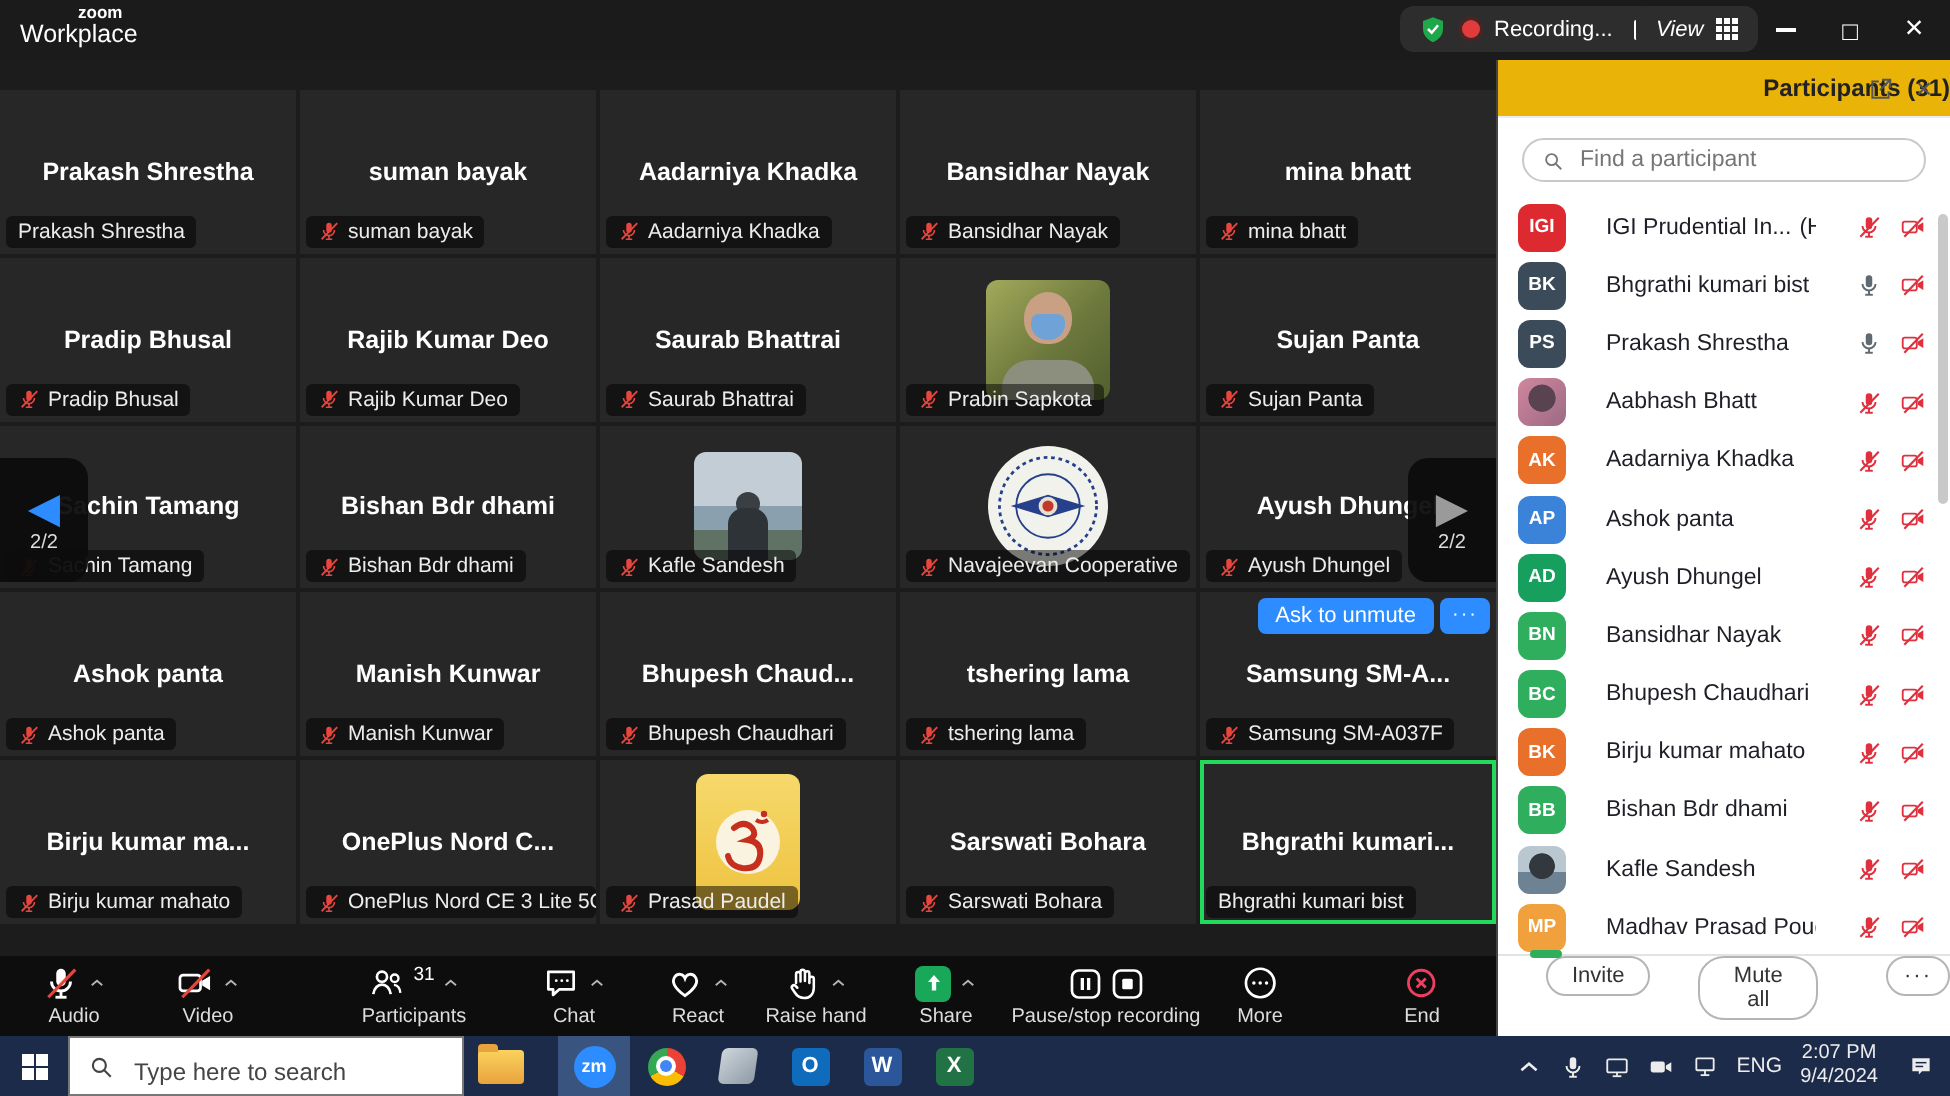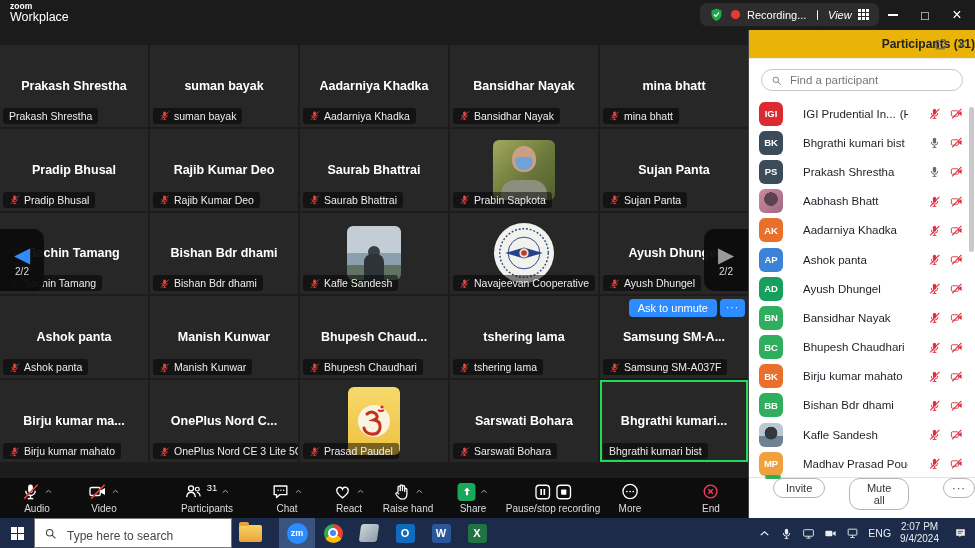--- a/index.html
+++ b/index.html
@@ -4,21 +4,21 @@
 <style>
   html,body{margin:0;padding:0;background:#000;}
   .screen{position:relative;width:975px;height:548px;overflow:hidden;background:#1c1c1c;
           font-family:"Liberation Sans",sans-serif;-webkit-font-smoothing:antialiased;}
   svg{display:block}
   .ico use{fill:currentColor}
 
   
   .titlebar{position:absolute;top:0;left:0;right:0;height:30px;background:#1b1b1b;}
   .logo{position:absolute;left:10px;top:2px;color:#fff;line-height:1.1;}
-  .logo .l1{font-size:8.5px;font-weight:700;}
+  .logo .l1{font-size:8.5px;font-weight:700;margin-left:29px;}
   .logo .l2{font-size:12.5px;}
   .rec-pill{position:absolute;left:700px;top:3px;height:23px;background:#2d2d2d;border-radius:7px;
             display:flex;align-items:center;gap:7px;padding:0 9px;}
   .shield{width:15px;height:15px;}
   .rec-dot{width:9px;height:9px;border-radius:50%;background:#e23b3b;box-shadow:0 0 0 2px #432626;}
   .rec-text{font-size:11px;color:#fff;}
   .rp-btn{display:flex;align-items:center;justify-content:center;width:16px;height:16px;color:#fff;}
   .pausebars{display:flex;gap:3px}
   .pausebars i{width:2.5px;height:10px;background:#fff;border-radius:1px;display:block}
   .stopsq{width:8px;height:8px;border:1.6px solid #fff;border-radius:2px;}
@@ -111,21 +111,21 @@
   .av-photo2{background:radial-gradient(circle at 50% 42%,#32383d 0 34%,transparent 36%),linear-gradient(#b9c7d1 0 55%,#6d8292 55%);}
   .p-nm{flex:1;font-size:11.5px;color:#1f1f28;white-space:nowrap;overflow:hidden;display:flex;align-items:center;gap:4px;}
   .p-ic{display:flex;align-items:center;gap:9px;flex:none;}
   .pi{width:13px;height:13px;}
   .red{color:#e0303e;}
   .gray{color:#5f6a72;}
   .p-scroll{position:absolute;right:1px;top:8px;width:5px;height:145px;border-radius:3px;background:#c9c9c9;}
   .p-foot{flex:none;height:40px;border-top:1px solid #e3e3e3;display:flex;align-items:flex-start;position:relative;}
   .pf-btn{border:1px solid #b5b5b5;border-radius:11px;background:#fff;color:#333;font-size:11px;padding:3px 12px;}
   .pf-invite{margin-left:24px;}
-  .pf-mute{margin-left:24px;}
+  .pf-mute{margin-left:24px;border-radius:13px;}
   .pf-more{margin-left:34px;padding:3px 8px;letter-spacing:1px;}
   .p-sliver{position:absolute;left:16px;top:-3px;width:16px;height:4px;border-radius:2px;background:#2fae5d;}
 
   
   .taskbar{position:absolute;left:0;bottom:0;width:975px;height:30px;background:#1c2b4a;display:flex;align-items:center;}
   .start{width:34px;height:30px;display:flex;align-items:center;justify-content:center;}
   .winlogo{display:grid;grid-template-columns:6px 6px;grid-template-rows:6px 6px;gap:1px;}
   .winlogo i{background:#fff;display:block;}
   .tsearch{width:198px;height:30px;background:#fff;border:1px solid #777;box-sizing:border-box;
            display:flex;align-items:center;gap:8px;padding:0 9px;}

